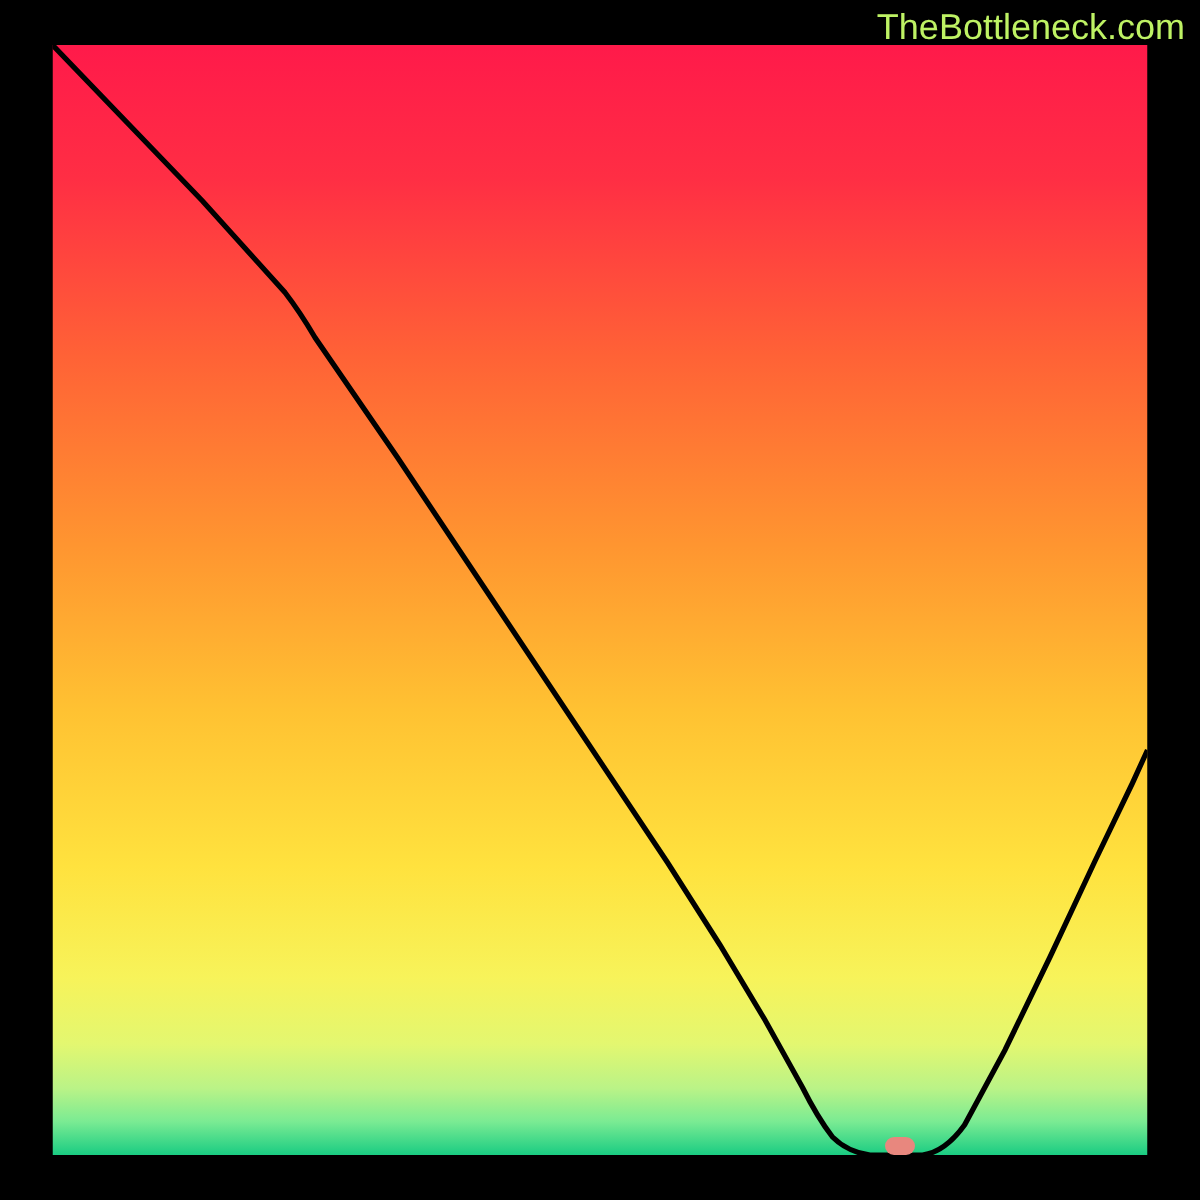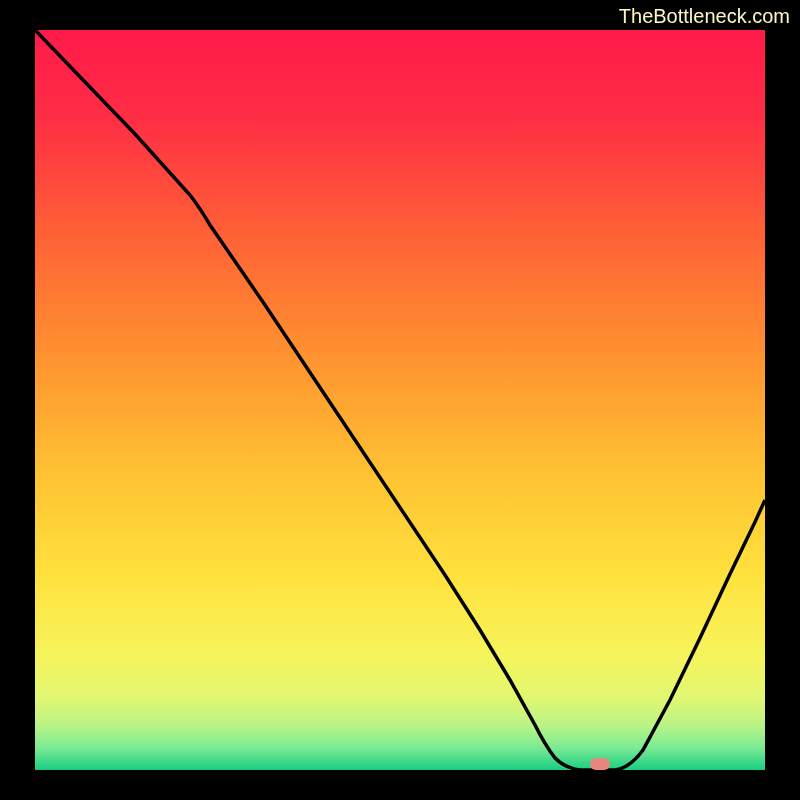--- a/index.html
+++ b/index.html
@@ -8,22 +8,22 @@
     width: 800px;
     height: 800px;
     background: #000;
     font-family: Arial, sans-serif;
     position: relative;
   }
   .watermark {
     position: absolute;
     top: 5px;
     right: 10px;
-    color: #fef9c3;
-    font-size: 20px;
+    color: #bef264;
+    font-size: 24px;
     font-weight: 500;
     z-index: 10;
   }
   .chart-container {
     position: absolute;
     top: 30px;
     left: 35px;
     width: 730px;
     height: 740px;
     background: #000;

